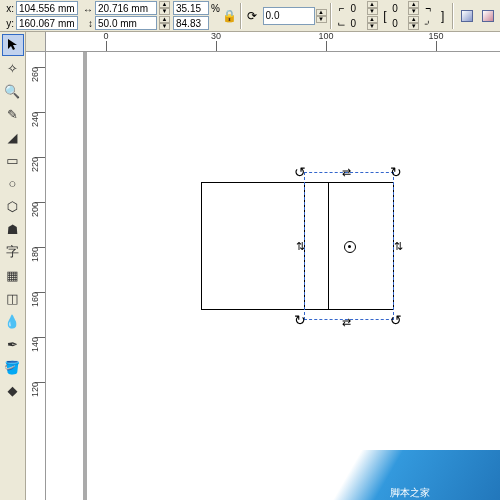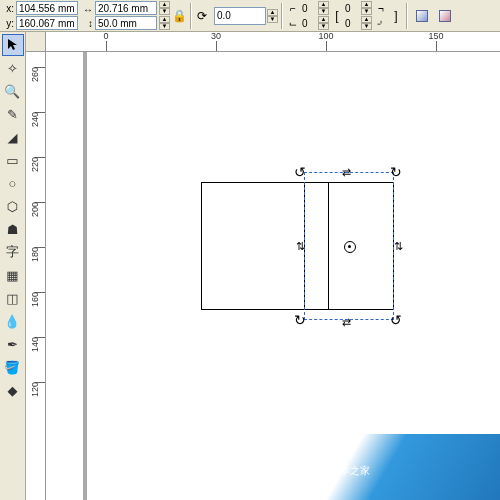--- a/index.html
+++ b/index.html
@@ -41,21 +41,21 @@
 .canvas{position:absolute;top:20px;left:20px;right:0;bottom:0;background:#fff;overflow:hidden}
 .page-edge{position:absolute;top:0;left:37px;width:4px;bottom:0;background:#aaa}
 .page-area{position:absolute;top:0;left:41px;right:0;bottom:0;background:#fff}
 .rect-shape{position:absolute;left:155px;top:130px;width:128px;height:128px;border:1px solid #000}
 .selected-shape{position:absolute;left:258px;top:120px;width:90px;height:148px;border:1px dashed #3366cc}
 .selected-inner{position:absolute;left:258px;top:130px;width:90px;height:128px;border:1px solid #000}
 .handle-corner{position:absolute;width:18px;height:18px;font-size:14px;color:#000}
 .handle-side{position:absolute;font-size:11px;color:#000}
 .center-pivot{position:absolute;left:298px;top:189px;width:12px;height:12px;border:1.5px solid #000;border-radius:50%}
 .center-pivot::after{content:"";position:absolute;left:3px;top:3px;width:3px;height:3px;background:#000;border-radius:50%}
-.watermark{position:absolute;bottom:0;right:0;width:180px;height:66px;background:linear-gradient(120deg,transparent 0%,transparent 20%,#3399dd 40%,#2277bb 100%);display:flex;align-items:flex-end;justify-content:flex-start;padding:22px 10px;color:#fff;font-size:16px;font-family:"Microsoft YaHei",sans-serif}
+.watermark{position:absolute;bottom:0;right:0;width:180px;height:50px;background:linear-gradient(120deg,transparent 0%,transparent 20%,#3399dd 40%,#2277bb 100%);display:flex;align-items:flex-end;justify-content:center;padding:0 10px;color:#fff;font-size:16px;font-family:"Microsoft YaHei",sans-serif}
 </style>
 </head>
 <body>
 
 <div class="property-bar">
   <div class="xy-group">
     <div class="xy-row">
       <span class="xy-label">x:</span>
       <input class="num-input" value="104.556 mm" style="">
     </div>
@@ -73,20 +73,29 @@
           <div class="spin-btn">▼</div>
         </div>
     </div>
     <div class="xy-row">
       <span class="xy-label">↕</span>
       <input class="num-input" value="50.0 mm" style="">
       <div class="spinners">
           <div class="spin-btn">▲</div>
           <div class="spin-btn">▼</div>
         </div>
+    </div>
+  </div>
+  <div class="xy-group">
+    <div class="xy-row">
+      <input class="num-input narrow" value="35.15" style="">
+      <span>%</span>
+    </div>
+    <div class="xy-row">
+      <input class="num-input narrow" value="84.83" style="">
     </div>
   </div>
   <span class="lock-icon">🔒</span>
   <div class="sep"></div>
   <span class="rot-icon">⟳</span>
   <input class="rot-input" value="0.0" style="">
   <div class="spinners">
       <div class="spin-btn">▲</div>
       <div class="spin-btn">▼</div>
     </div>

